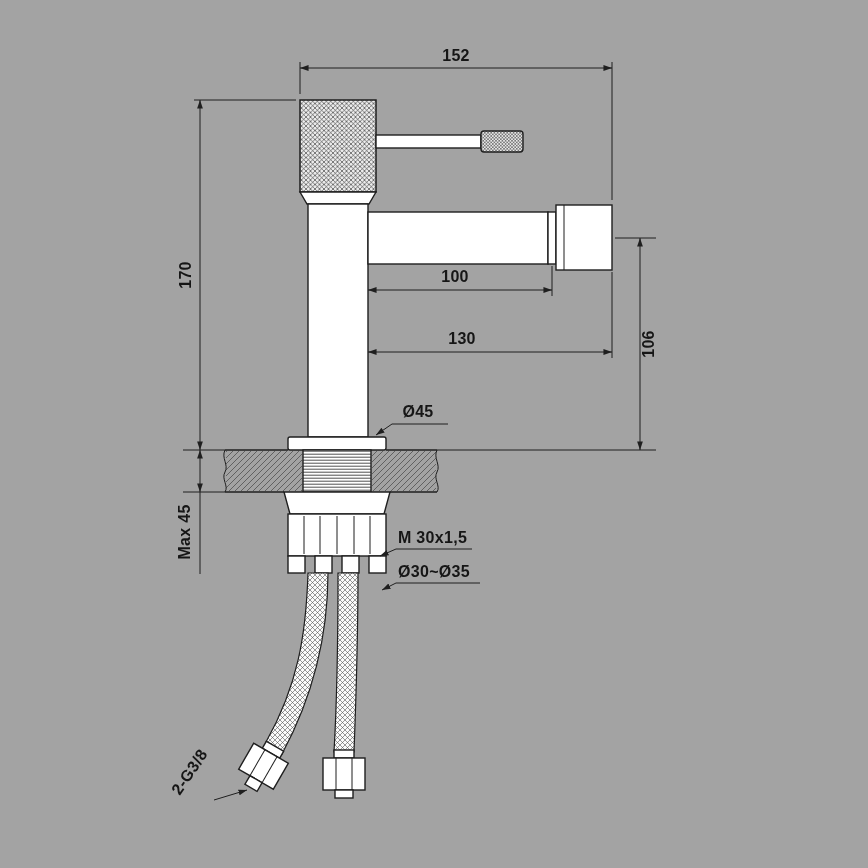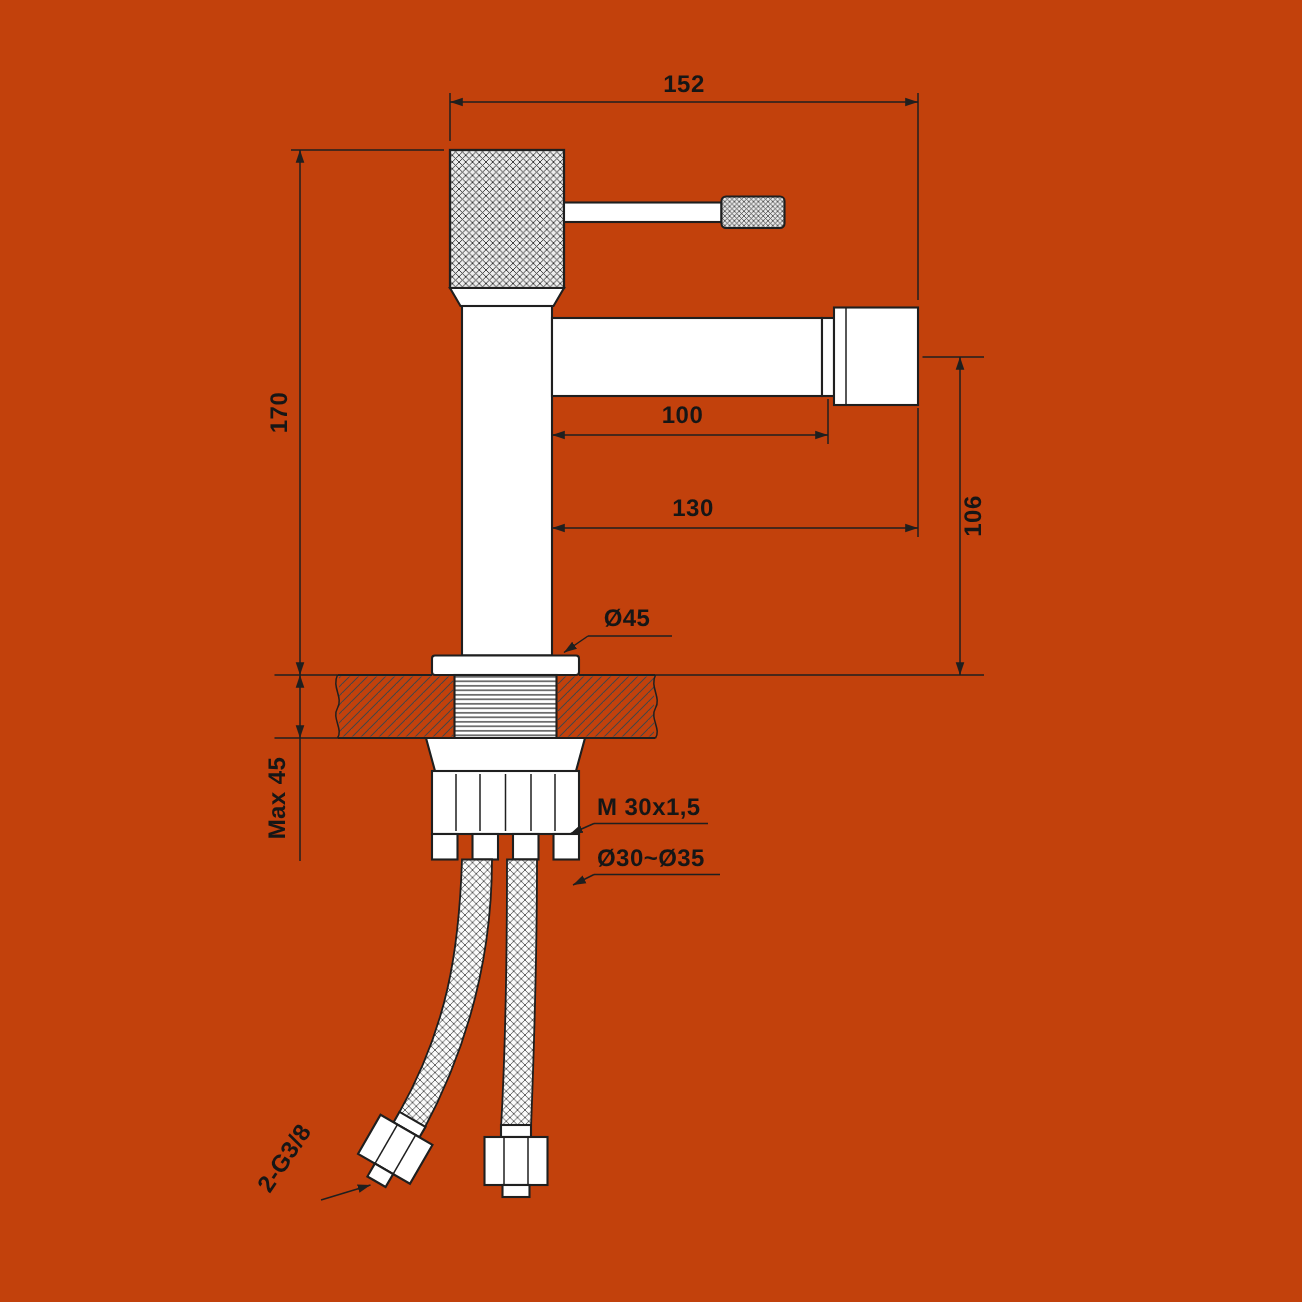--- a/index.html
+++ b/index.html
@@ -1,16 +1,16 @@
 <!DOCTYPE html>
 <html><head>
 <meta charset="utf-8">
 <style>
   html,body{margin:0;padding:0;background:#ffffff;}
-  .sheet{width:868px;height:868px;background:#c2410c;position:relative;overflow:hidden;
+  .sheet{width:868px;height:868px;background:#a3a3a3;position:relative;overflow:hidden;
          font-family:"Liberation Sans",sans-serif;}
   svg{display:block;}
   .obj{stroke:#1f1f1f;stroke-width:1.4;fill:#ffffff;}
   .objn{stroke:#1f1f1f;stroke-width:1.4;fill:none;}
   .thin{stroke:#1f1f1f;stroke-width:1;fill:none;}
   .dim{stroke:#1f1f1f;stroke-width:1;fill:none;}
   .dimtxt{font-family:"Liberation Sans",sans-serif;font-size:16px;font-weight:700;fill:#161616;letter-spacing:.3px;}
 </style>
 </head>
 <body>

